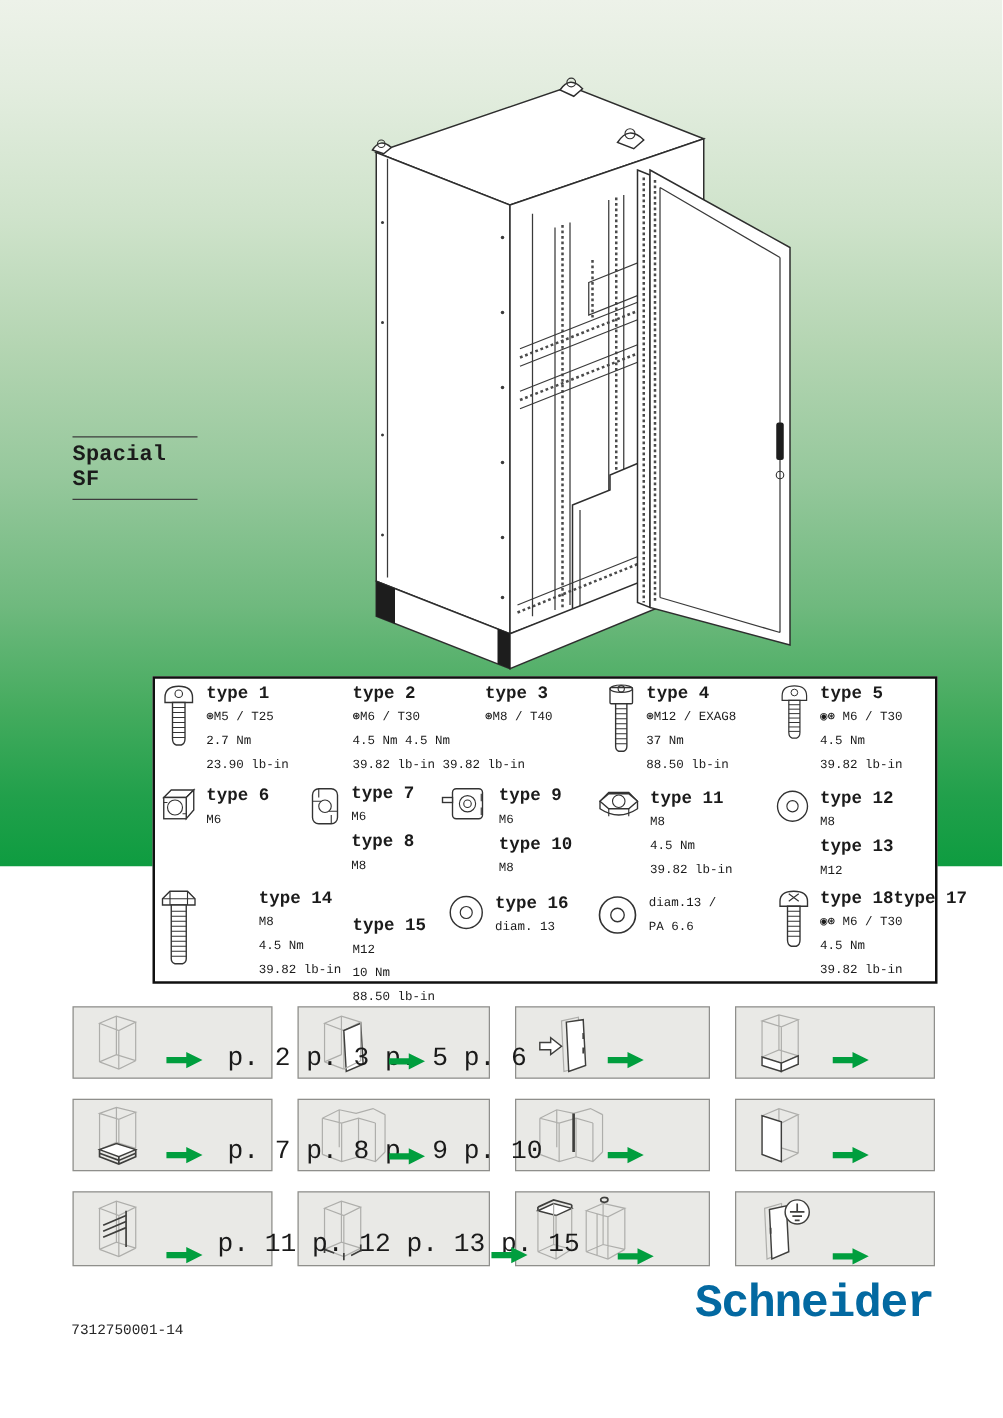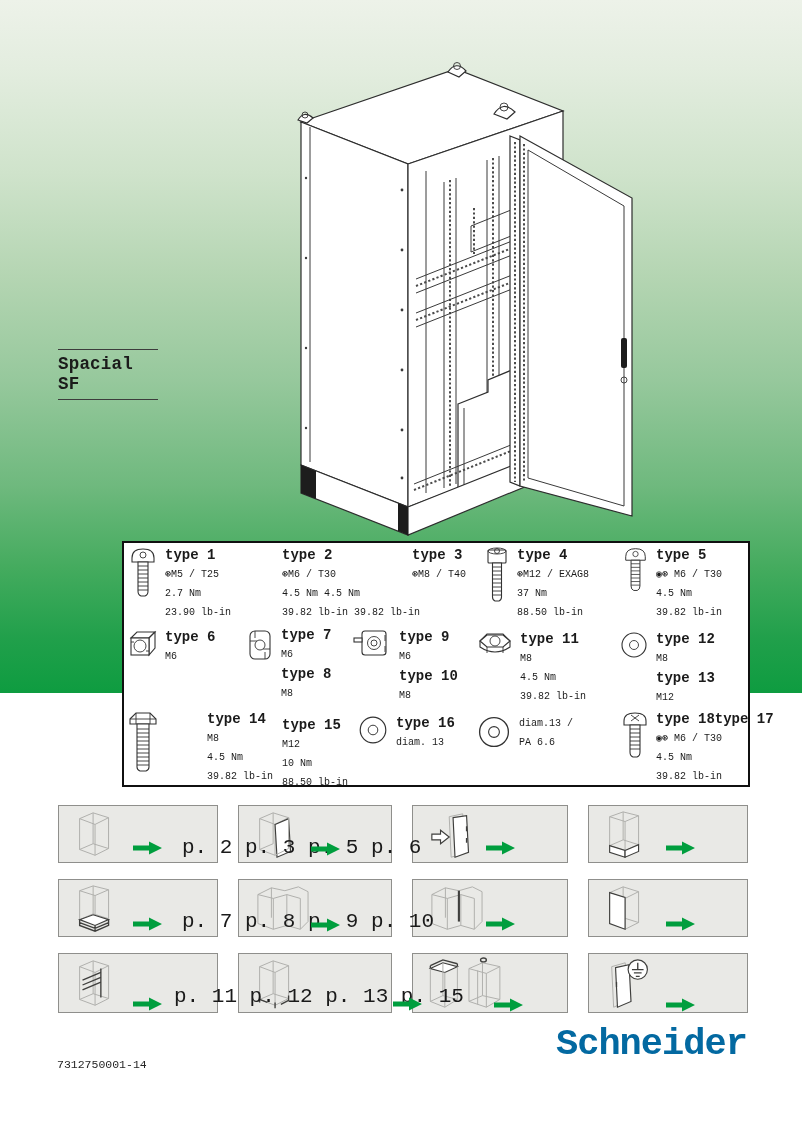--- a/index.html
+++ b/index.html
@@ -141,21 +141,21 @@
       </div>
   </div>
   <div class="fcell" style="left:282px;top:546px;">
     <div class="ftxt">
         <div class="ftitle">type 2</div>
       <div class="fline">⊛M6 / T30</div>
       <div class="fline">4.5 Nm 4.5 Nm</div>
       <div class="fline">39.82 lb-in 39.82 lb-in</div>
       </div>
   </div>
-  <div class="fcell" style="left:412px;top:546px;justify-content:flex-end;">
+  <div class="fcell" style="left:388px;top:546px;justify-content:flex-end;">
     <div class="ftxt">
         <div class="ftitle">type 3</div>
       <div class="fline">⊛M8 / T40</div>
       </div>
   </div>
   <div class="fcell" style="left:484px;top:546px;">
     <span class="ficon">
         <svg width="26" height="58" viewBox="0 0 26 58">
           <rect class="fi" x="4" y="4" width="18" height="13" rx="1"></rect>
           <ellipse class="fit" cx="13" cy="5" rx="9" ry="3"></ellipse>
@@ -287,21 +287,21 @@
           <path class="fit" d="M10,19 H22 M10,23 H22 M10,27 H22 M10,31 H22 M10,35 H22 M10,39 H22 M10,43 H22 M10,47 H22 M10,51 H22 M10,55 H22"></path>
         </svg>
       </span>
     <div class="ftxt">
         <div class="ftitle">type 14</div>
       <div class="fline">M8</div>
       <div class="fline">4.5 Nm</div>
       <div class="fline">39.82 lb-in</div>
       </div>
   </div>
-  <div class="fcell" style="left:282px;top:716px;">
+  <div class="fcell" style="left:282px;top:732px;">
     <div class="ftxt">
         <div class="ftitle">type 15</div>
       <div class="fline">M12</div>
       <div class="fline">10 Nm</div>
       <div class="fline">88.50 lb-in</div>
       </div>
   </div>
   <div class="fcell" style="left:357px;top:714px;">
     <span class="ficon">
         <svg width="32" height="32" viewBox="0 0 30 30">

